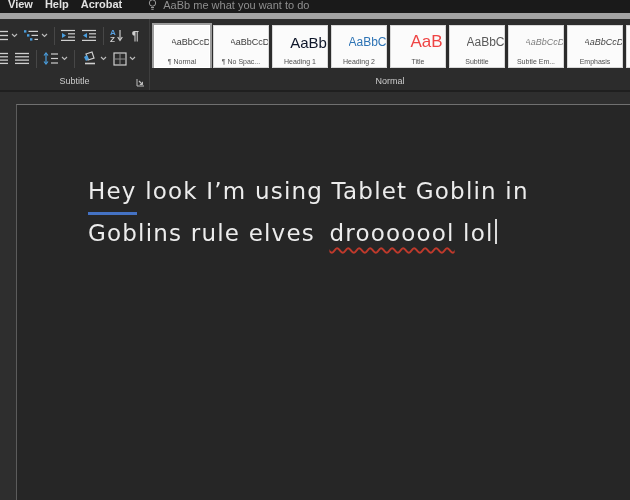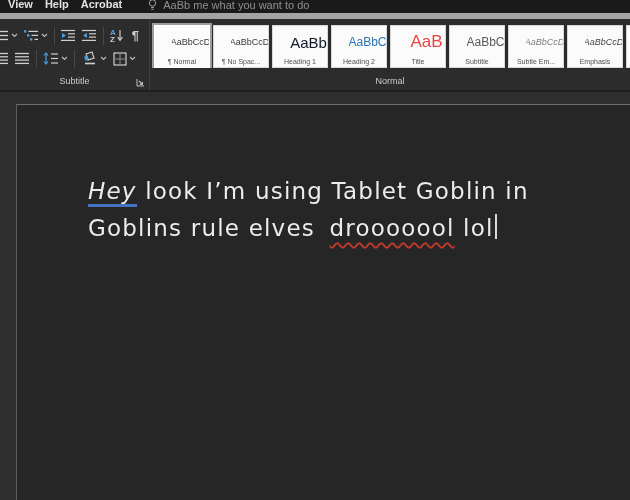--- a/index.html
+++ b/index.html
@@ -54,21 +54,21 @@
   .docarea{position:relative;height:414px;background:#2e2e2e;overflow:hidden;}
   .page{
     position:absolute;left:16px;top:12px;right:-20px;bottom:-20px;
     background:#262626;border-top:1px solid #707070;border-left:1px solid #5c5c5c;
   }
   .doc-text{
     position:absolute;left:71px;top:68px;
     font-family:cursive,"DejaVu Sans",sans-serif;
     font-size:23px;line-height:37px;color:#ececec;letter-spacing:1.2px;white-space:nowrap;
   }
-  .grammar{display:inline-block;border-bottom:3px solid #4472c4;padding-bottom:0px;line-height:26px;font-style:italic;}
+  .grammar{display:inline-block;border-bottom:3px solid #4472c4;padding-bottom:8px;line-height:26px;}
   .spell{
     text-decoration:underline;text-decoration-style:wavy;
     text-decoration-color:#c0392b;text-decoration-thickness:1.5px;text-underline-offset:6px;margin-left:6px;
   }
   .caret{display:inline-block;width:2px;height:25px;background:#d9d9d9;vertical-align:-3px;margin-left:1px;}
   svg{display:block;}
 </style>
 </head>
 <body>
 

